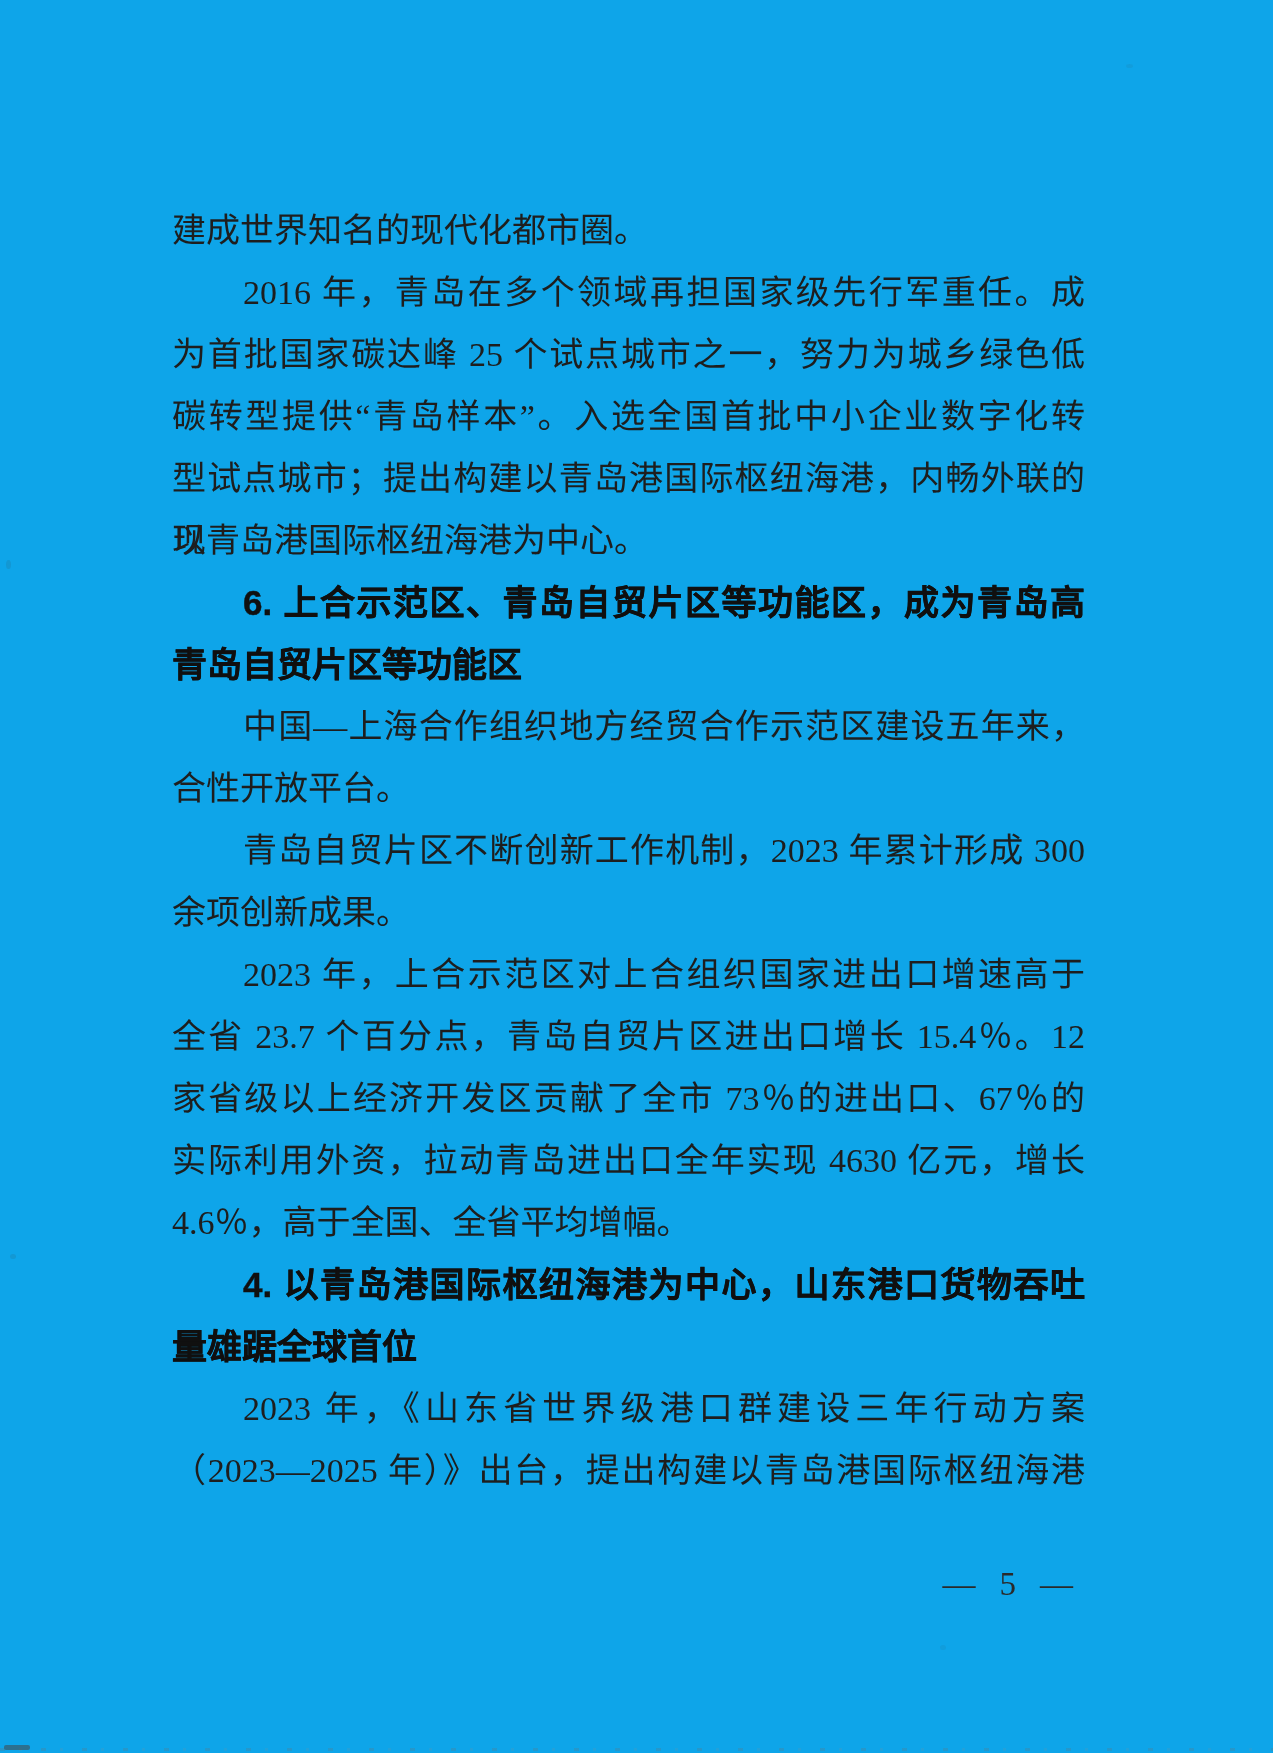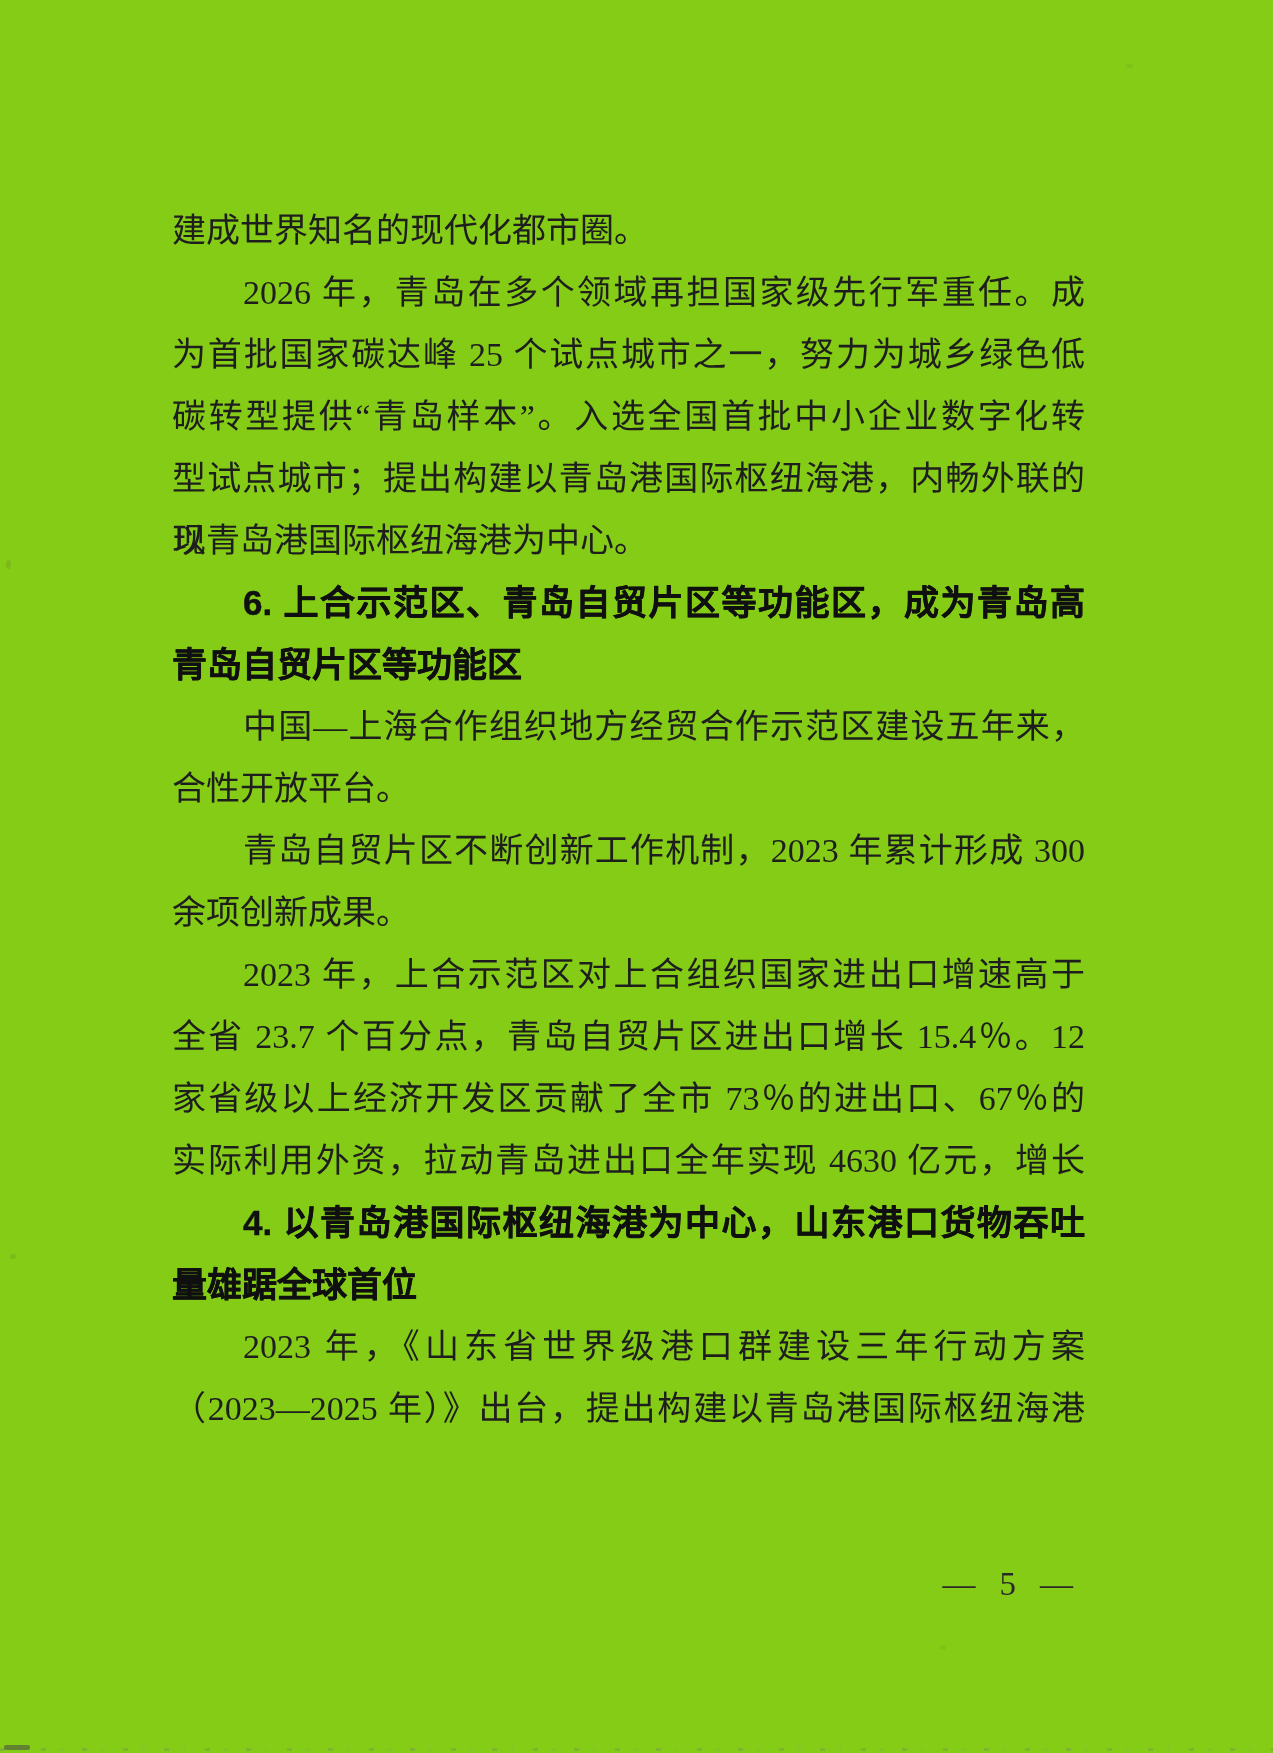--- a/index.html
+++ b/index.html
@@ -4,21 +4,21 @@
 <style>
   html, body {
     margin: 0;
     padding: 0;
     background: #e8e8e8;
   }
   .page {
     position: relative;
     width: 1273px;
     height: 1753px;
-    background: #84cc16;
+    background: #0ea5e9;
     overflow: hidden;
     font-family: "Liberation Serif", "DejaVu Serif", serif;
   }
   
   .text-block {
     position: absolute;
     left: 172px;
     top: 200px;
     width: 913px;
   }
@@ -91,35 +91,36 @@
   .speck.s3 { left: 1126px; top: 64px;  width: 7px; height: 4px; background: rgba(60,60,60,0.08); }
   .speck.s4 { left: 940px; top: 1645px; width: 6px; height: 5px; background: rgba(60,60,60,0.07); }
 </style>
 </head>
 <body>
 
 <div class="page">
 
   <main class="text-block" id="text-block">
       <div class="line">建成世界知名的现代化都市圈。</div>
-      <div class="line indent justify">2026 年，青岛在多个领域再担国家级先行军重任。成</div>
+      <div class="line indent justify">2016 年，青岛在多个领域再担国家级先行军重任。成</div>
       <div class="line justify">为首批国家碳达峰 25 个试点城市之一，努力为城乡绿色低</div>
       <div class="line justify">碳转型提供“青岛样本”。入选全国首批中小企业数字化转</div>
       <div class="line justify">型试点城市；提出构建以青岛港国际枢纽海港，内畅外联的现</div>
       <div class="line">以青岛港国际枢纽海港为中心。</div>
       <div class="line heading indent justify">6. 上合示范区、青岛自贸片区等功能区，成为青岛高</div>
       <div class="line heading">青岛自贸片区等功能区</div>
       <div class="line indent justify">中国—上海合作组织地方经贸合作示范区建设五年来，</div>
       <div class="line">合性开放平台。</div>
       <div class="line indent justify">青岛自贸片区不断创新工作机制，2023 年累计形成 300</div>
       <div class="line">余项创新成果。</div>
       <div class="line indent justify">2023 年，上合示范区对上合组织国家进出口增速高于</div>
       <div class="line justify">全省 23.7 个百分点，青岛自贸片区进出口增长 15.4％。12</div>
       <div class="line justify">家省级以上经济开发区贡献了全市 73％的进出口、67％的</div>
       <div class="line justify">实际利用外资，拉动青岛进出口全年实现 4630 亿元，增长</div>
+      <div class="line">4.6％，高于全国、全省平均增幅。</div>
       <div class="line heading indent justify">4. 以青岛港国际枢纽海港为中心，山东港口货物吞吐</div>
       <div class="line heading">量雄踞全球首位</div>
       <div class="line indent justify">2023 年，《山东省世界级港口群建设三年行动方案</div>
       <div class="line justify">（2023—2025 年）》出台，提出构建以青岛港国际枢纽海港</div>
     </main>
 
   <footer class="page-footer">
     <span class="dash">—</span>
     <span class="pagenum">5</span>
     <span class="dash">—</span>

